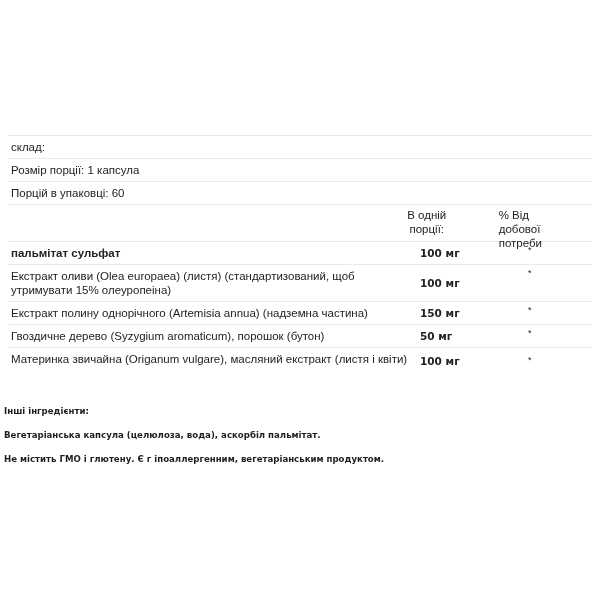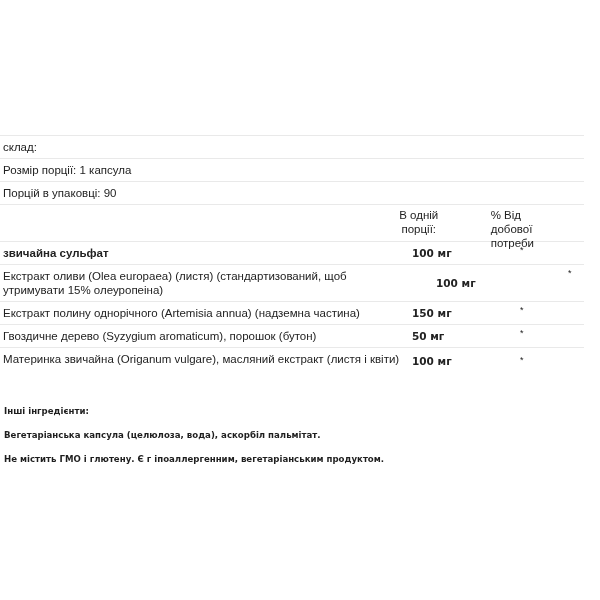--- a/index.html
+++ b/index.html
@@ -10,21 +10,21 @@
     body {
       width: 600px;
       height: 600px;
       position: relative;
       overflow: hidden;
       font-family: "Liberation Sans", "DejaVu Sans", sans-serif;
       color: #222222;
     }
     .facts {
       position: absolute;
-      left: 0;
+      left: 8px;
       top: 135px;
       width: 584px;
     }
     .row {
       border-top: 1px solid #e9e9e9;
       font-size: 11.5px;
       line-height: 14px;
       padding: 4px 2px 4px 3px;
       box-sizing: border-box;
     }
@@ -71,35 +71,35 @@
       color: #1e1e1e;
     }
     .other p { margin: 0 0 13px 0; line-height: 11px; }
   </style>
 </head>
 <body>
 
 <div class="facts">
   <div class="row simple">склад:</div>
   <div class="row simple">Розмір порції: 1 капсула</div>
-  <div class="row simple">Порцій в упаковці: 90</div>
+  <div class="row simple">Порцій в упаковці: 60</div>
 
   <div class="tbl-header">
     <div class="c-name"></div>
     <div class="c-amt" style="padding-top:0; font-size:11.5px;text-align:center;">В одній порції:</div>
     <div class="c-dv" style="padding-top:0; font-size:11.5px; padding-right:50px;">% Від добової потреби</div>
   </div>
 
   <div class="tr" style="height:23px;">
-    <div class="c-name bold">звичайна сульфат</div>
+    <div class="c-name bold">пальмітат сульфат</div>
     <div class="c-amt"><span class="amt">100 мг</span></div>
     <div class="c-dv">*</div>
   </div>
 
-  <div class="tr valign" style="height:37px;gap:24px;">
+  <div class="tr valign" style="height:37px;">
     <div class="c-name">Екстракт оливи (Olea europaea) (листя) (стандартизований, щоб утримувати 15% олеуропеіна)</div>
     <div class="c-amt"><span class="amt">100 мг</span></div>
     <div class="c-dv">*</div>
   </div>
 
   <div class="tr" style="height:23px;">
     <div class="c-name">Екстракт полину однорічного (Artemisia annua) (надземна частина)</div>
     <div class="c-amt"><span class="amt">150 мг</span></div>
     <div class="c-dv">*</div>
   </div>

